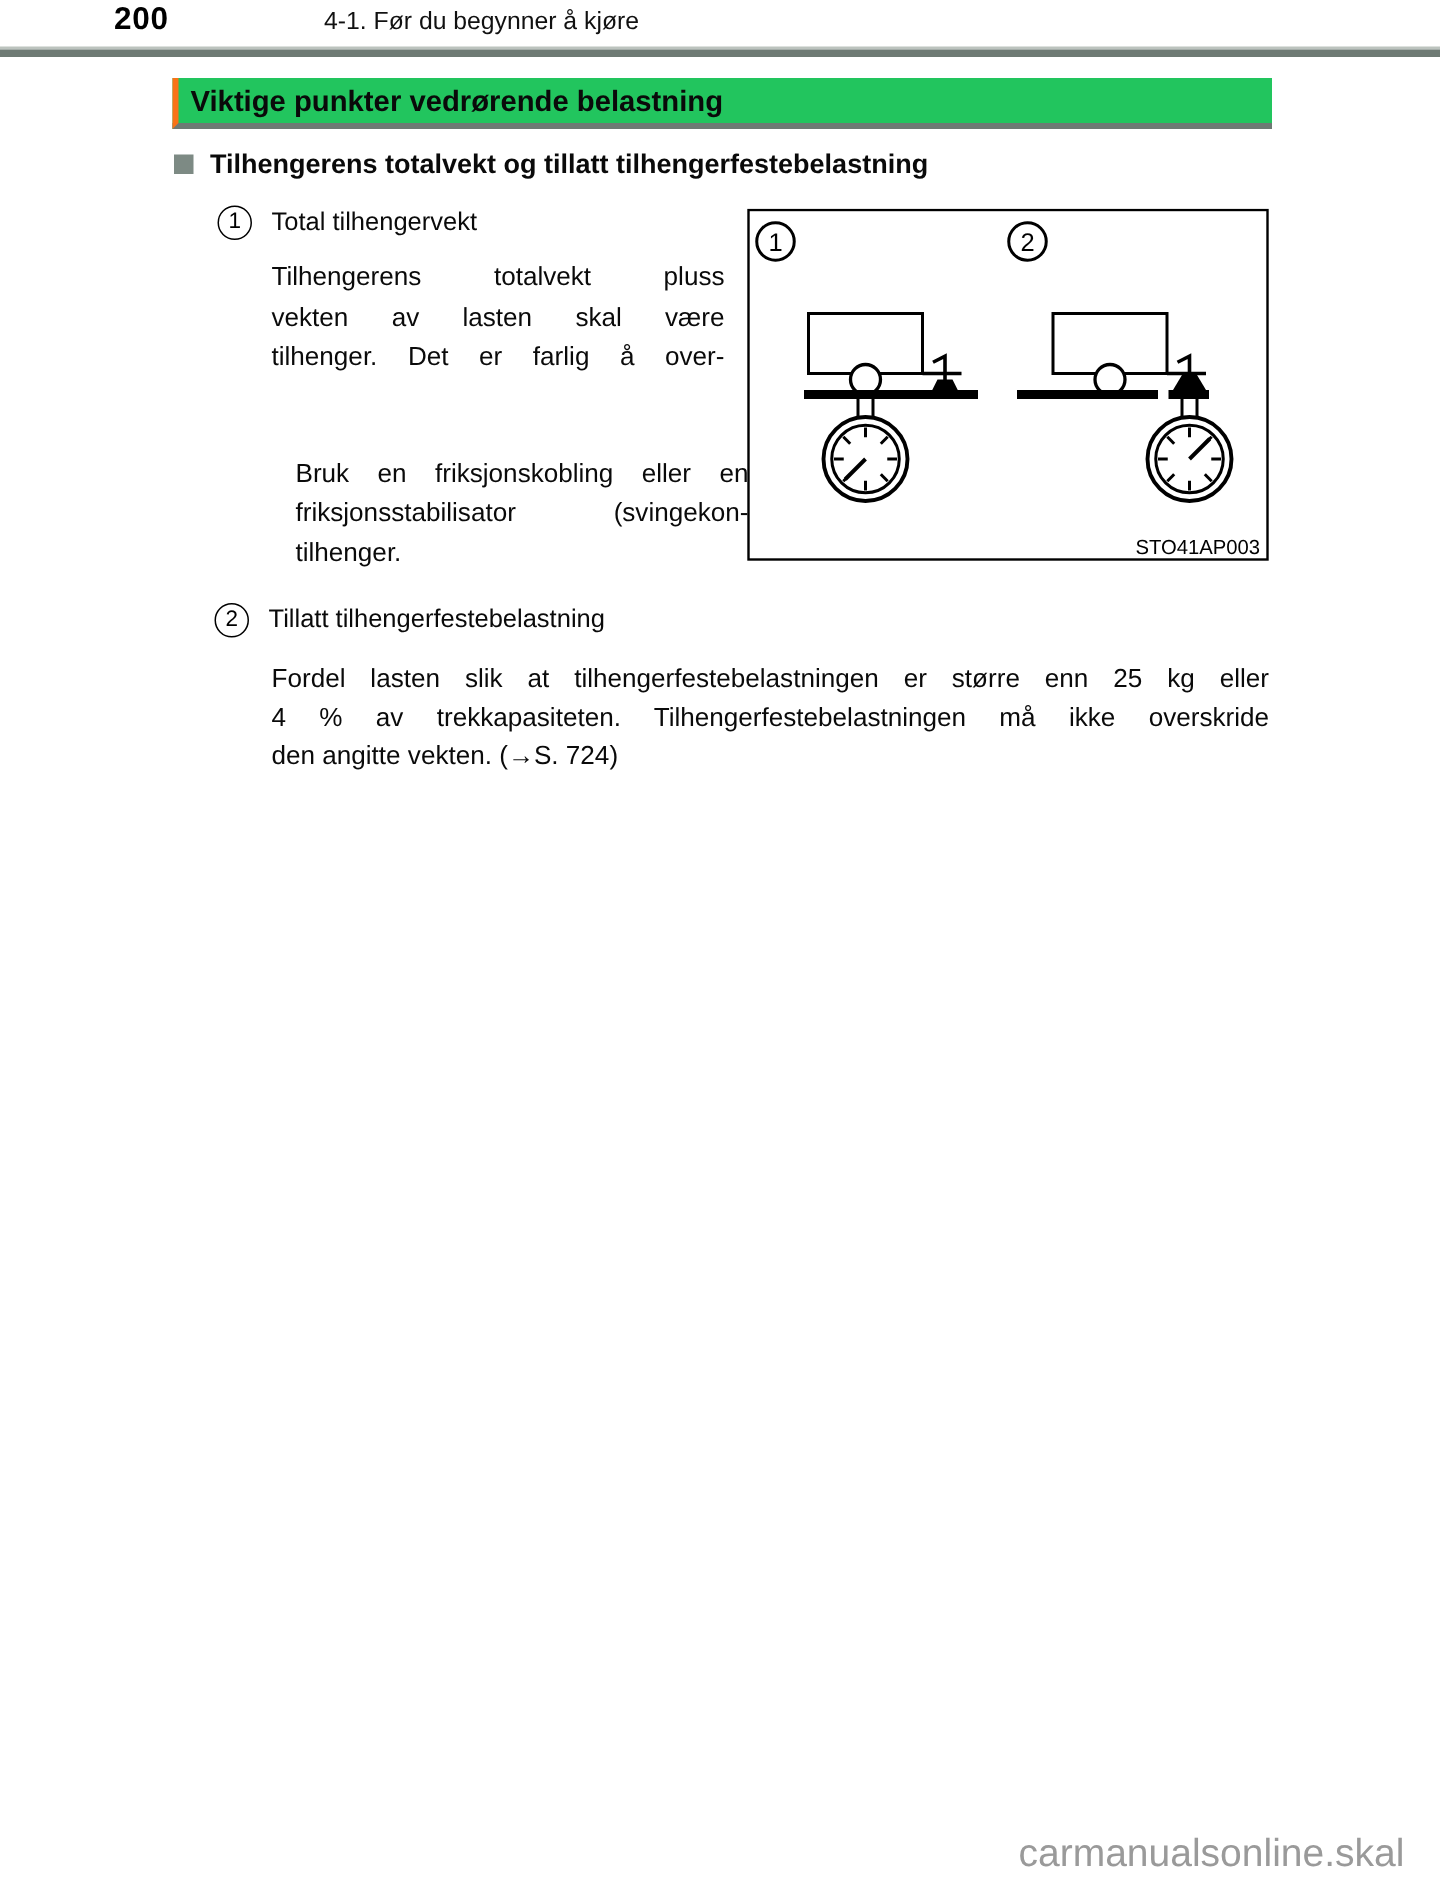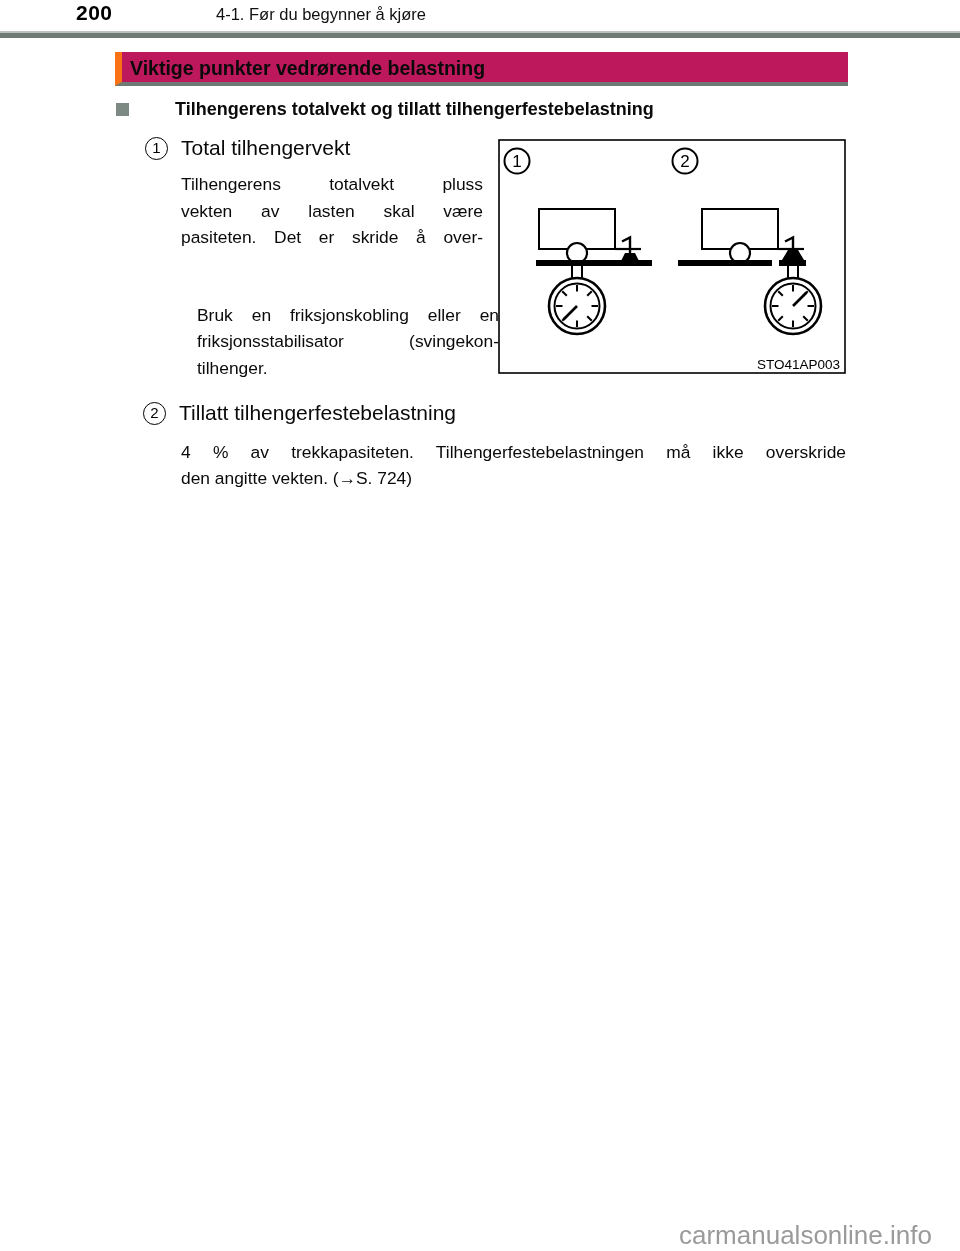--- a/index.html
+++ b/index.html
@@ -19,46 +19,46 @@
   }
   .rule-light{
     position:absolute;left:0;top:31px;width:960px;height:2px;background:#bcc3be;
   }
   .rule-dark{
     position:absolute;left:0;top:33px;width:960px;height:5px;background:#6e7a74;
   }
   
   .section-bar{
     position:absolute;left:115px;top:52px;width:733px;height:34px;
-    box-sizing:border-box;background:#be185d;
-    border-left:7px solid #f97316;border-bottom:4px solid #6e7a74;
+    box-sizing:border-box;background:#22c55e;
+    border-left:4px solid #f97316;border-bottom:4px solid #6e7a74;
   }
   .section-bar .txt{
     display:block;padding:5px 0 0 8px;font-size:19.5px;font-weight:bold;color:#0a0a0a;
   }
   
   .subsection{
-    position:absolute;left:116px;top:99px;display:flex;align-items:flex-start;gap:35px;
+    position:absolute;left:116px;top:99px;display:flex;align-items:flex-start;
   }
   .bullet{
     width:13px;height:13px;background:#7d8a84;margin:4px 11px 0 0;flex:0 0 auto;
   }
   .subsection .txt{font-size:18px;font-weight:bold;color:#0a0a0a;}
   
   .item-head{
     position:absolute;display:flex;align-items:center;height:24px;
   }
   .item-head.one{left:145px;top:136px;}
   .item-head.two{left:143px;top:401px;}
   .circ{
     box-sizing:border-box;width:23px;height:23px;border:1.8px solid #000;
     border-radius:50%;font-size:15px;line-height:19px;text-align:center;
     flex:0 0 auto;
   }
-  .item-title{margin-left:13px;font-size:21px;color:#0a0a0a;}
+  .item-title{margin-left:13px;font-size:17px;color:#0a0a0a;}
   
   .para{position:absolute;font-size:17.4px;color:#0a0a0a;}
   .para .ln{white-space:nowrap;}
   .para .jln{white-space:normal;text-align:justify;text-align-last:justify;}
   .p1{left:181px;top:171px;width:302px;line-height:26.5px;}
   .p2{left:181px;top:302px;width:302px;line-height:26.4px;margin-left:16px;}
   .p3{left:181px;top:440px;width:665px;line-height:25.7px;}
   
   .figure{
     position:absolute;left:498px;top:139px;width:348px;height:235px;margin:0;
@@ -89,35 +89,36 @@
   </div>
 
   <div class="item-head one">
     <span class="circ">1</span>
     <span class="item-title">Total tilhengervekt</span>
   </div>
 
   <div class="para p1">
     <div class="jln">Tilhengerens totalvekt pluss</div>
     <div class="jln">vekten av lasten skal være</div>
-    <div class="jln">pasiteten. Det er skride å over-</div>
+    <div class="jln">tilhenger. Det er farlig å over-</div>
   </div>
 
   <div class="para p2">
     <div class="jln">Bruk en friksjonskobling eller en</div>
     <div class="jln">friksjonsstabilisator (svingekon-</div>
     <div class="ln">tilhenger.</div>
   </div>
 
   <div class="item-head two">
     <span class="circ">2</span>
     <span class="item-title">Tillatt tilhengerfestebelastning</span>
   </div>
 
   <div class="para p3">
+    <div class="jln">Fordel lasten slik at tilhengerfestebelastningen er større enn 25 kg eller</div>
     <div class="jln">4 % av trekkapasiteten. Tilhengerfestebelastningen må ikke overskride</div>
     <div class="ln">den angitte vekten. (→S. 724)</div>
   </div>
 
   <figure class="figure">
     <svg width="348" height="235" viewBox="0 0 348 235" xmlns="http://www.w3.org/2000/svg">
 
       <rect x="1" y="1" width="346" height="233" fill="#ffffff" stroke="#000" stroke-width="1.6"></rect>
 
       <circle cx="19" cy="22" r="12.5" fill="#fff" stroke="#000" stroke-width="2"></circle>
@@ -172,15 +173,15 @@
           <line x1="309.8" y1="152.2" x2="305.2" y2="156.8"></line>
           <line x1="284.8" y1="177.2" x2="280.2" y2="181.8"></line>
         </g>
         <line x1="295" y1="167" x2="308.5" y2="153.5" stroke="#000" stroke-width="2.6"></line>
       </g>
 
       <text x="342" y="230" font-size="13.5" text-anchor="end" fill="#000">STO41AP003</text>
     </svg>
   </figure>
 
-  <div class="watermark">carmanualsonline.info</div>
+  <div class="watermark">carmanualsonline.skal</div>
 
 </div>
 
 </body></html>

